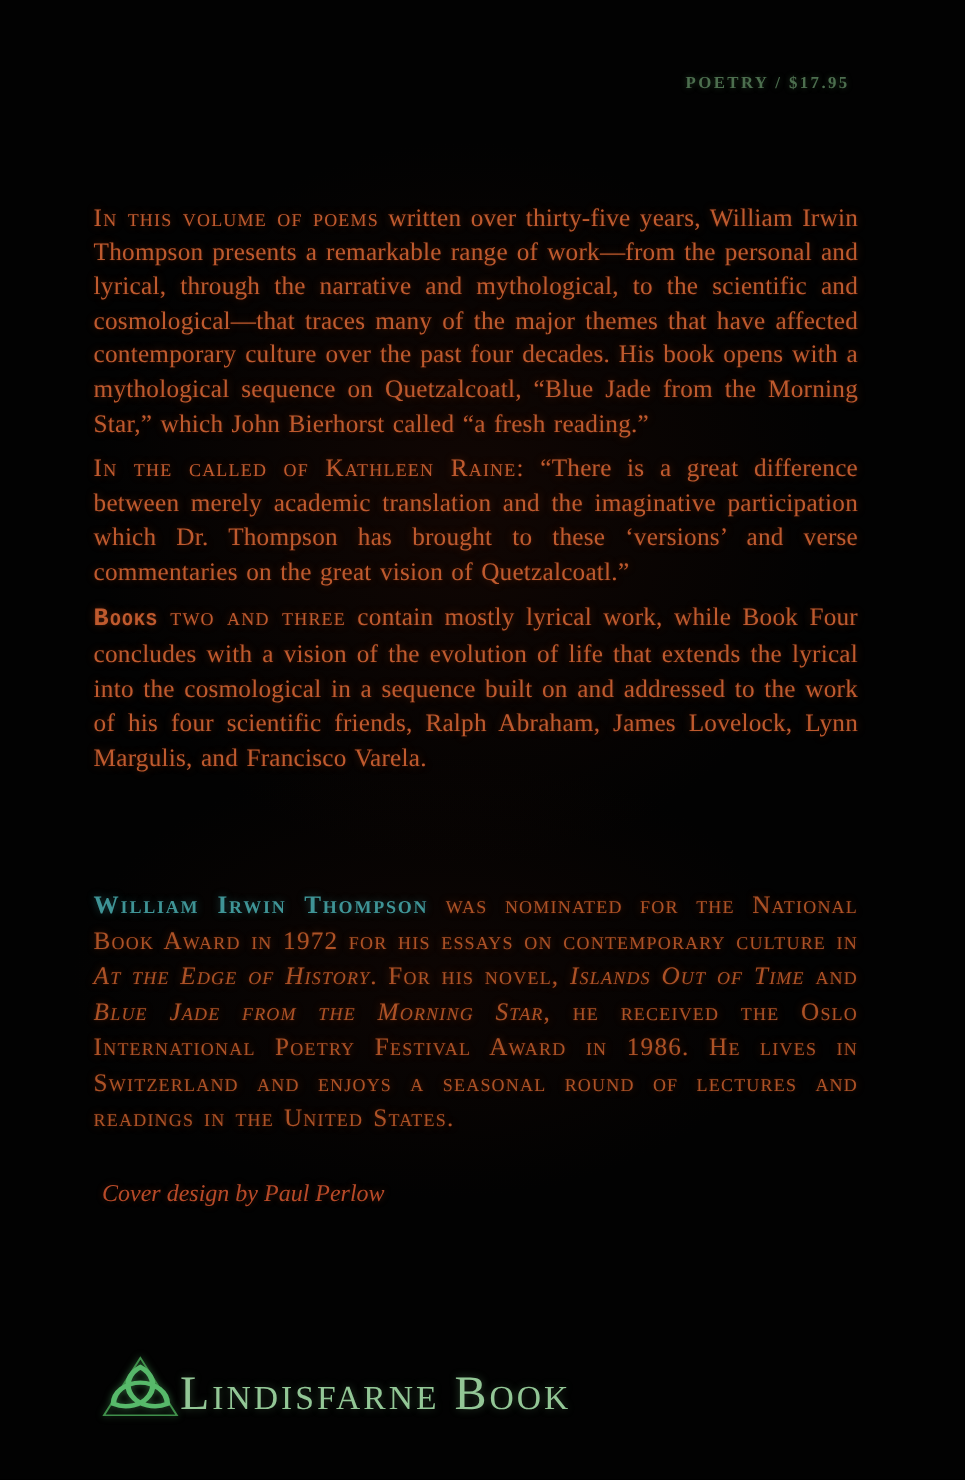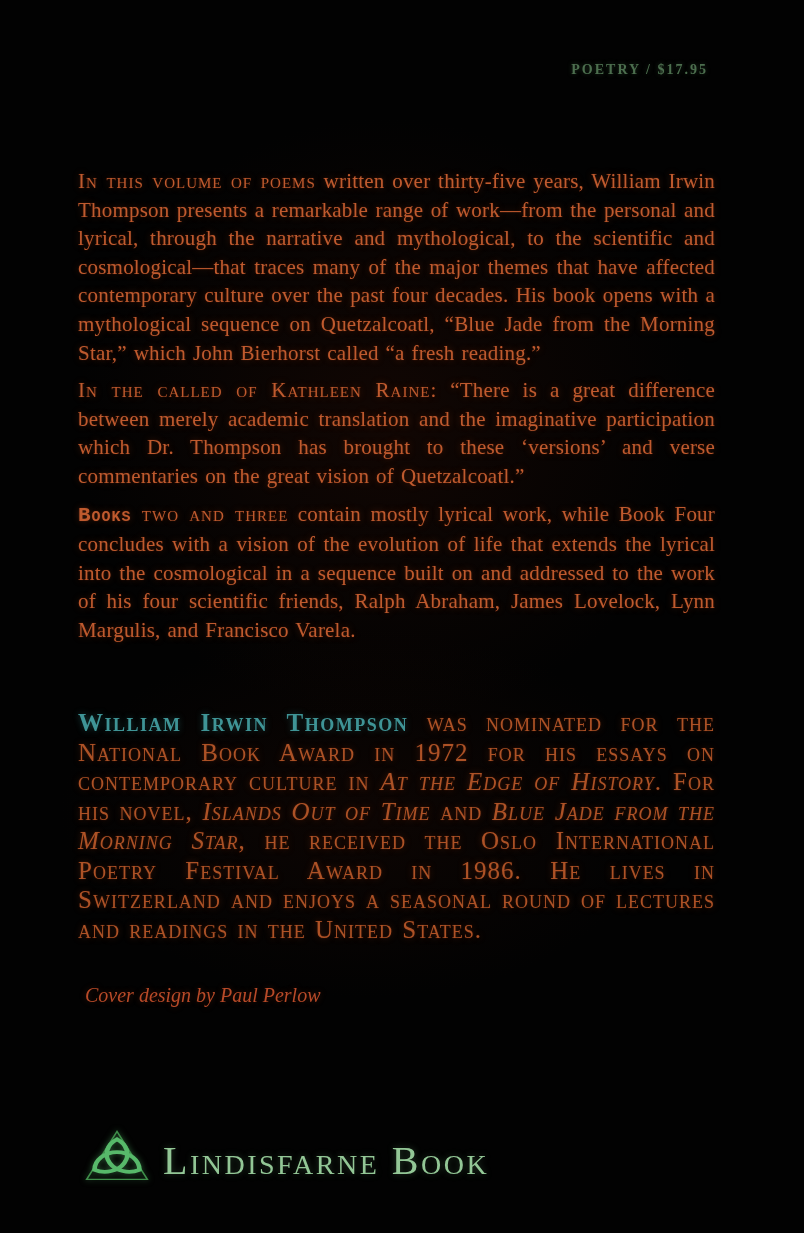--- a/index.html
+++ b/index.html
@@ -55,25 +55,25 @@
     font-variant: small-caps;
     font-weight: bold;
     letter-spacing: 1.5px;
     color: #3f9496;
     text-shadow: 0 0 7px rgba(55,150,150,0.4);
   }
 
   
   .bio {
     position: absolute;
-    top: 708px;
+    top: 740px;
     left: 78px;
     width: 637px;
     font-variant: small-caps;
-    font-size: 25px;
+    font-size: 21px;
     line-height: 29.5px;
     letter-spacing: 1px;
     word-spacing: 2px;
     color: #ad5226;
   }
 
   
   .credit {
     position: absolute;
     top: 984px;
@@ -84,21 +84,20 @@
     text-shadow: 0 0 6px rgba(180,70,35,0.35);
   }
 
   
   .publisher {
     position: absolute;
     left: 84px;
     top: 1130px;
     display: flex;
     align-items: flex-end;
-    gap: 13px;
   }
   .logo {
     width: 66px;
     height: 52px;
     filter: drop-shadow(0 0 3px rgba(85,185,105,0.5));
   }
   .logo .tri {
     fill: none;
     stroke: #3f8f4a;
     stroke-width: 2.5;

